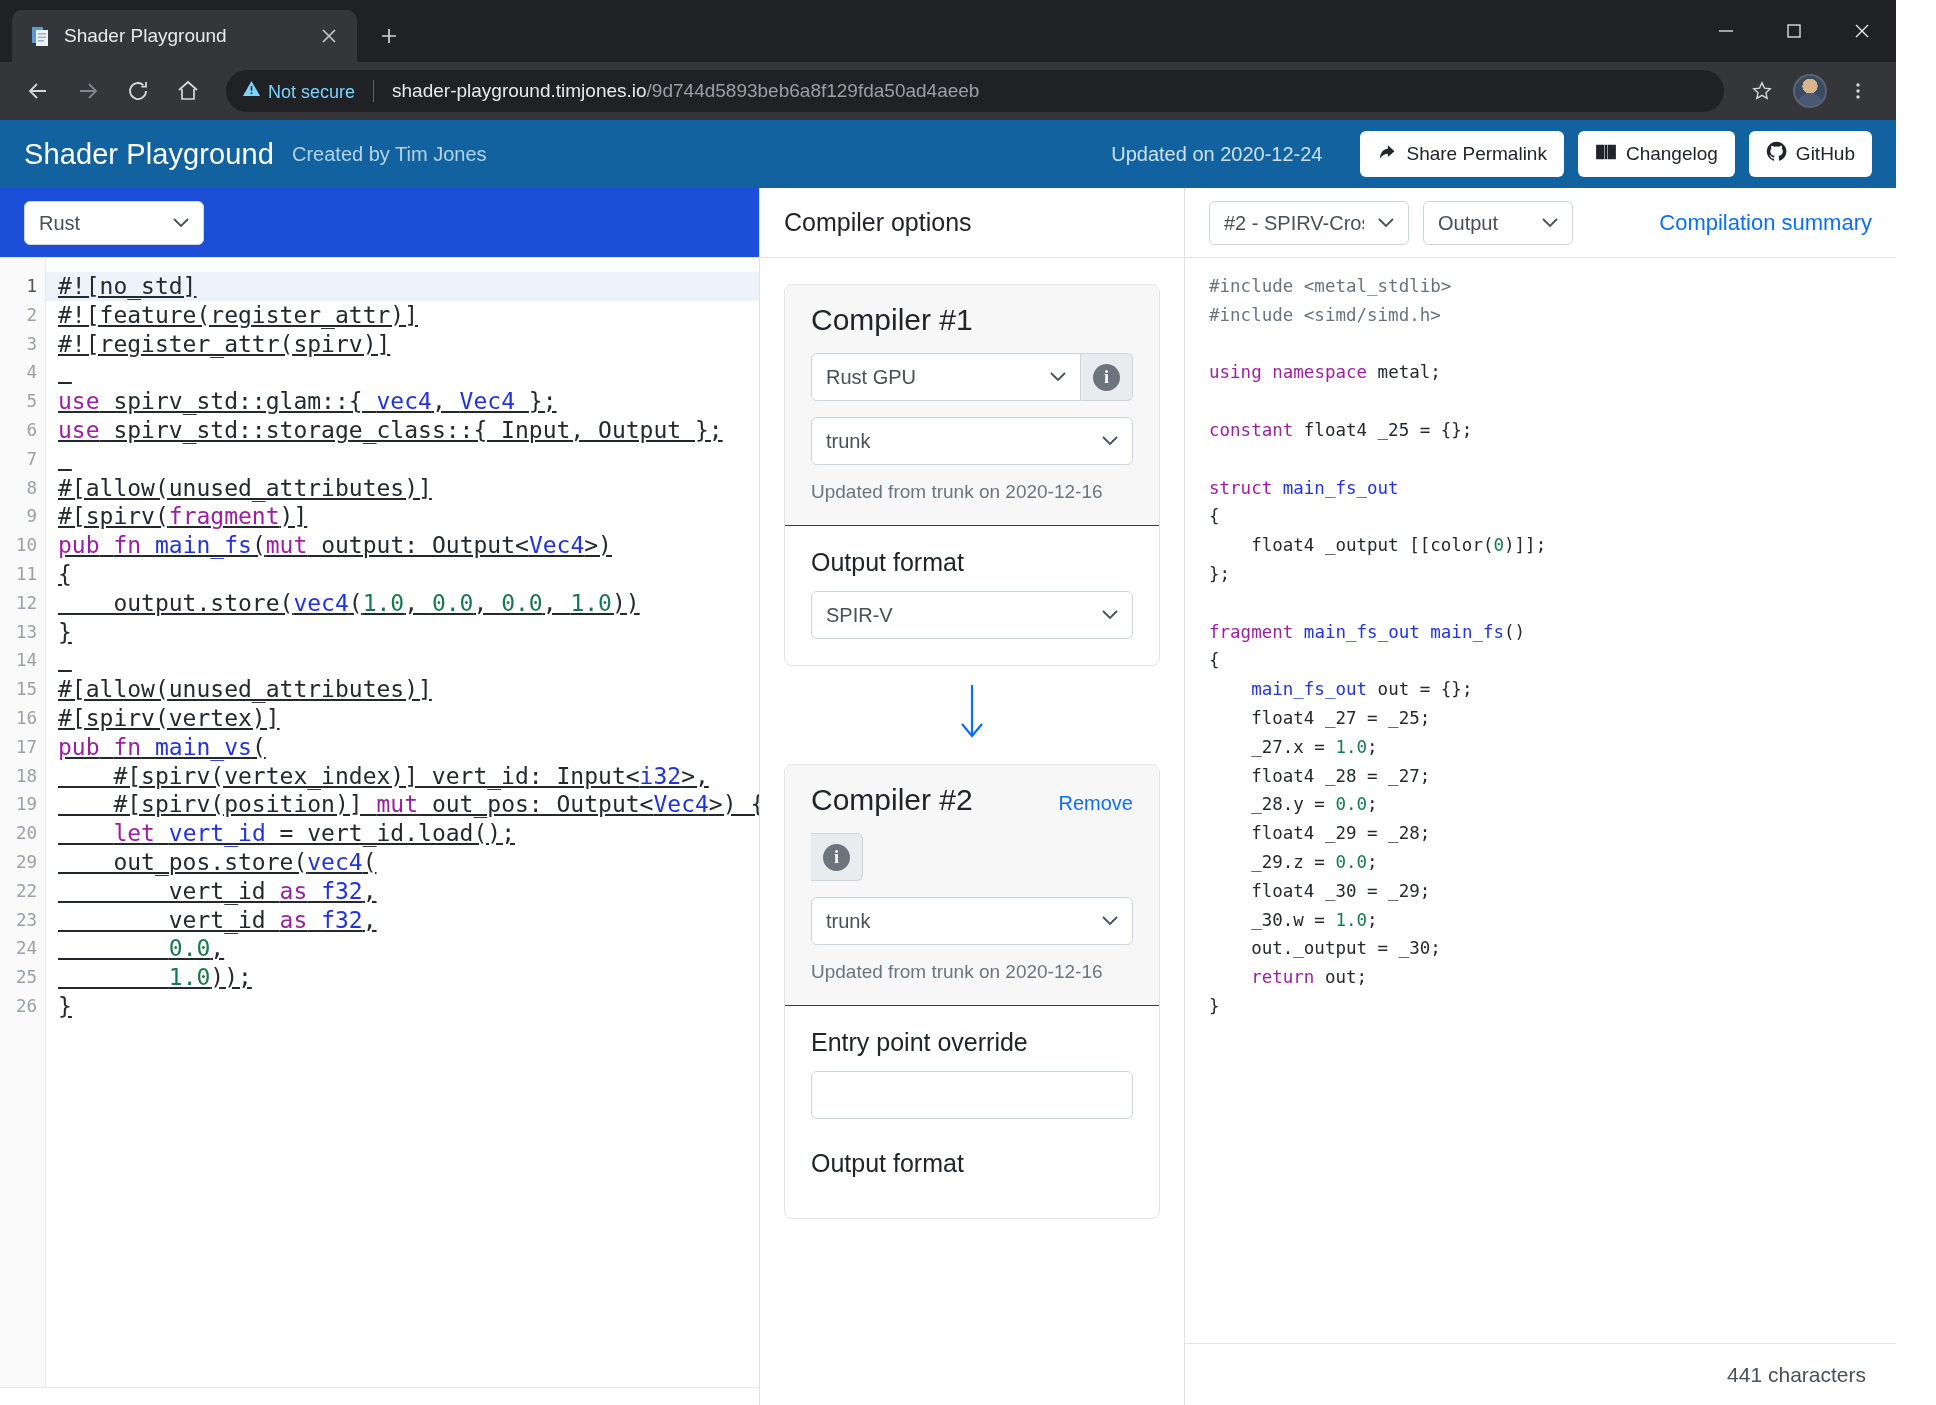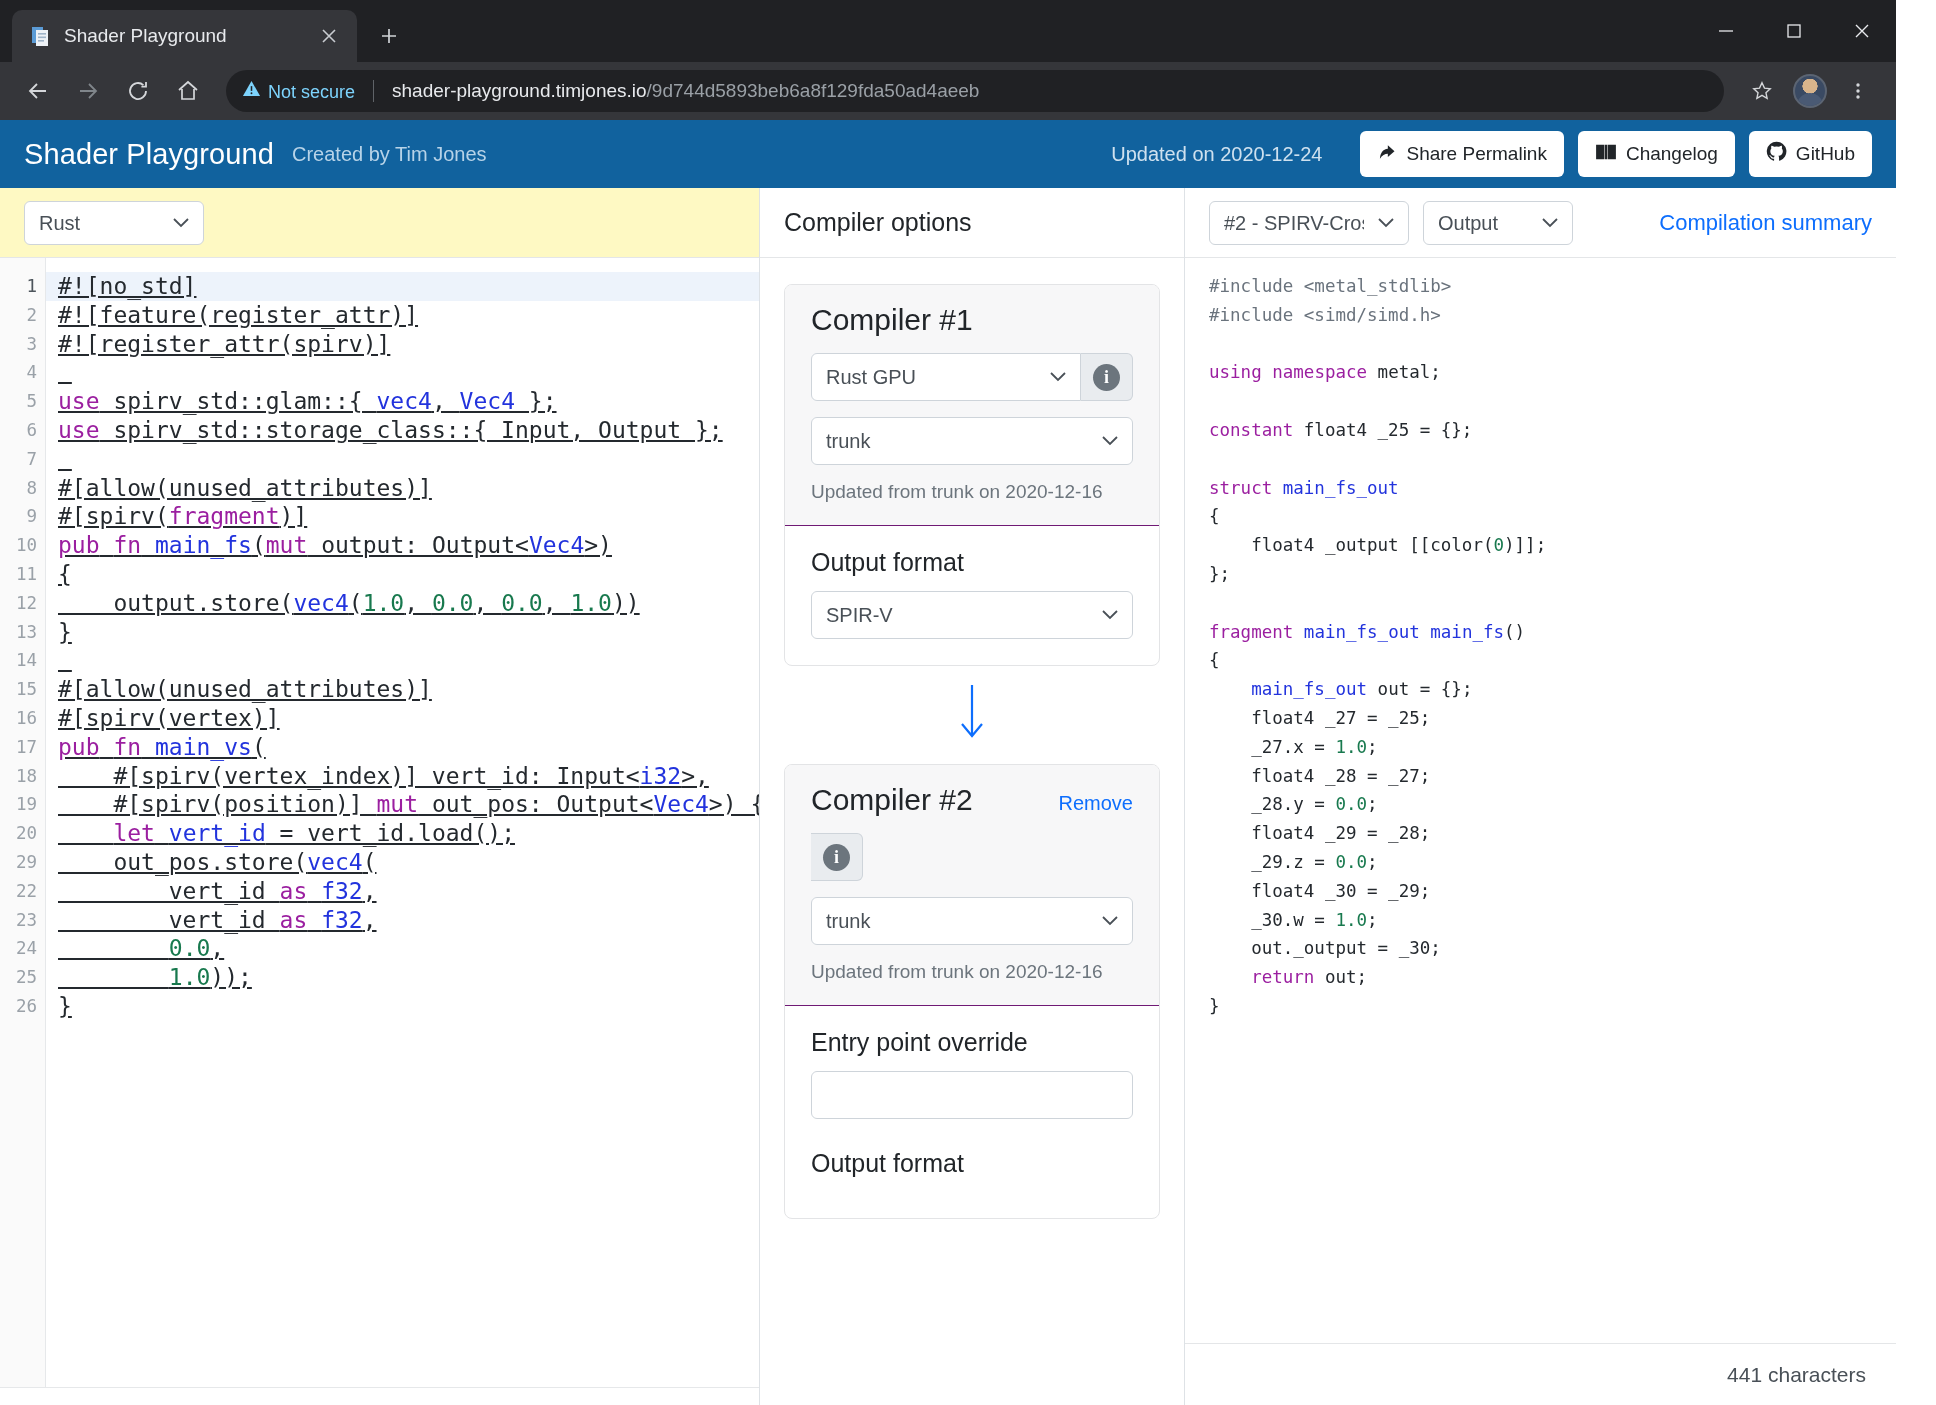--- a/index.html
+++ b/index.html
@@ -77,21 +77,21 @@
     height: 46px; padding: 0 17px; font-size: 19px; font-family: inherit;
     display: inline-flex; align-items: center; gap: 9px; margin-left: 14px; cursor: pointer;
   }
 
   .content { flex: 1; display: flex; min-height: 0; }
 
   
   .col-editor { width: 760px; display: flex; flex-direction: column; border-right: 1px solid #dee2e6; min-width:0; }
   .editor-toolbar {
     height: 70px; display: flex; align-items: center; padding: 0 24px;
-    background: #fef9c3; border-bottom: 1px solid #e4e6e8; flex: 0 0 70px;
+    background: #1d4ed8; border-bottom: 1px solid #e4e6e8; flex: 0 0 70px;
   }
   .sel {
     appearance: none; -webkit-appearance: none;
     border: 1px solid #ced4da; border-radius: 6px; background: #fff;
     height: 44px; padding: 0 44px 0 14px; font-size: 20px; color: #495057;
     font-family: inherit; cursor: pointer; position: relative;
   }
   .sel-wrap { position: relative; display: inline-block; }
   .sel-wrap .chev {
     position: absolute; right: 15px; top: 50%; transform: translateY(-50%);

